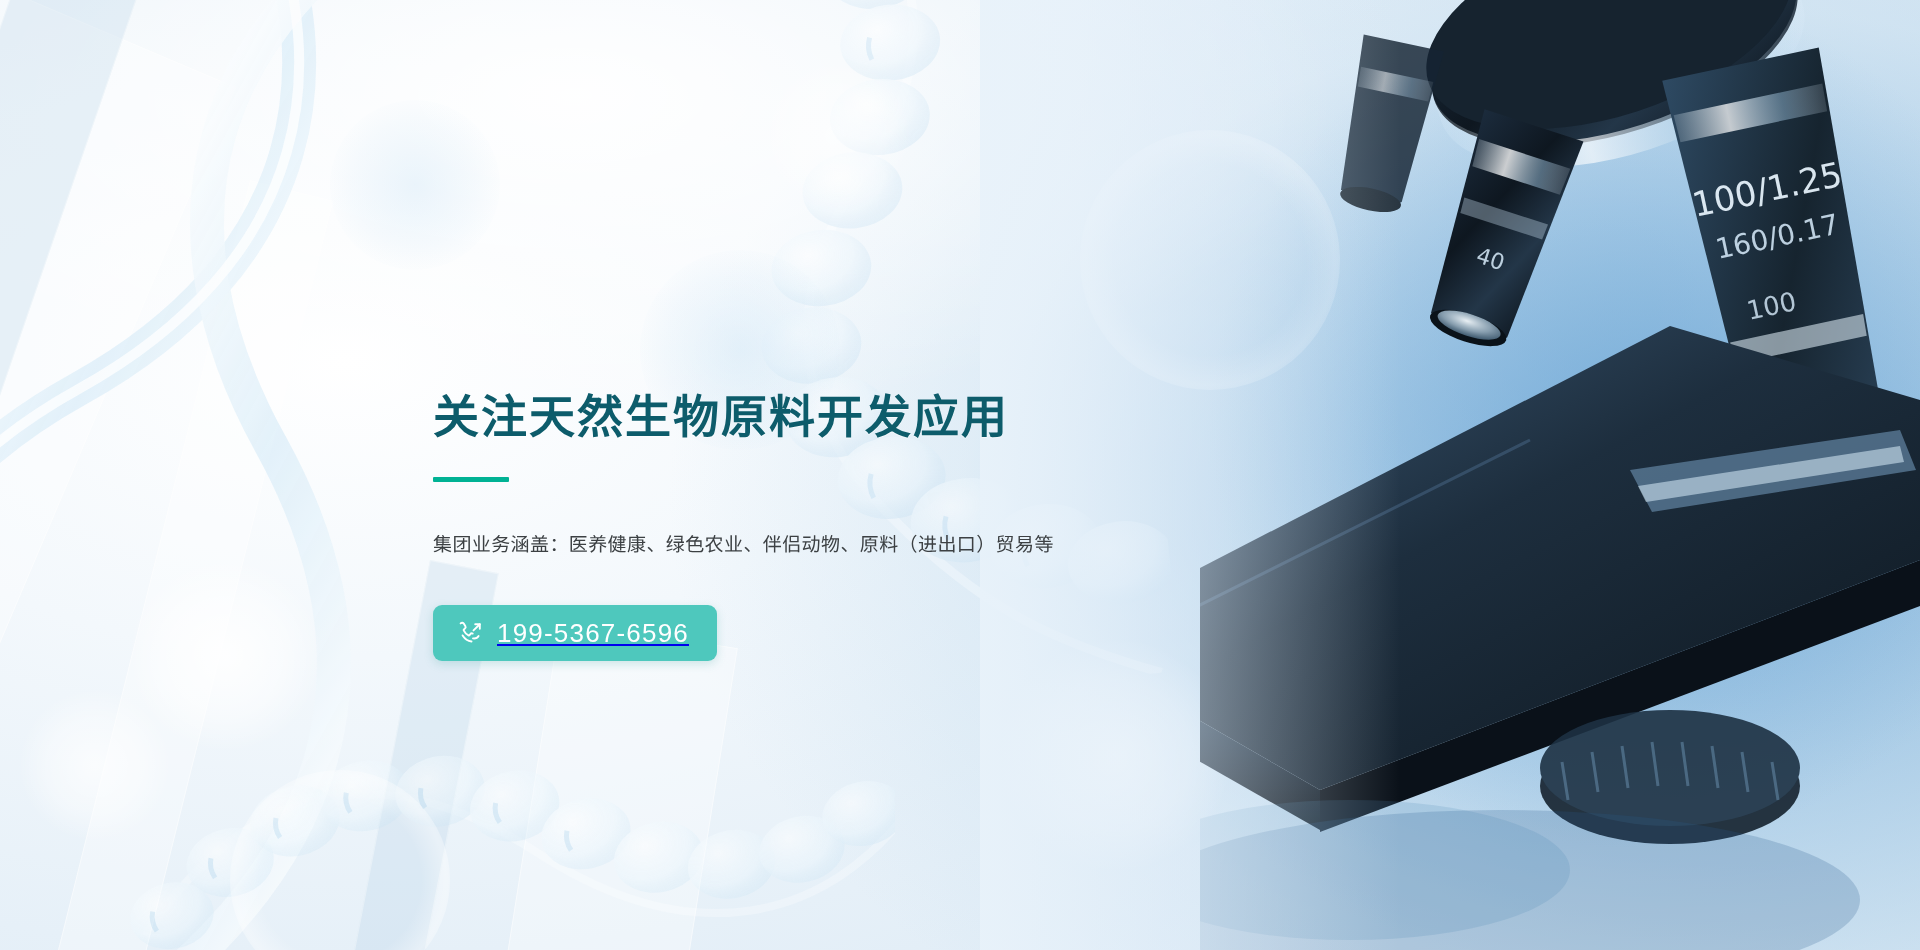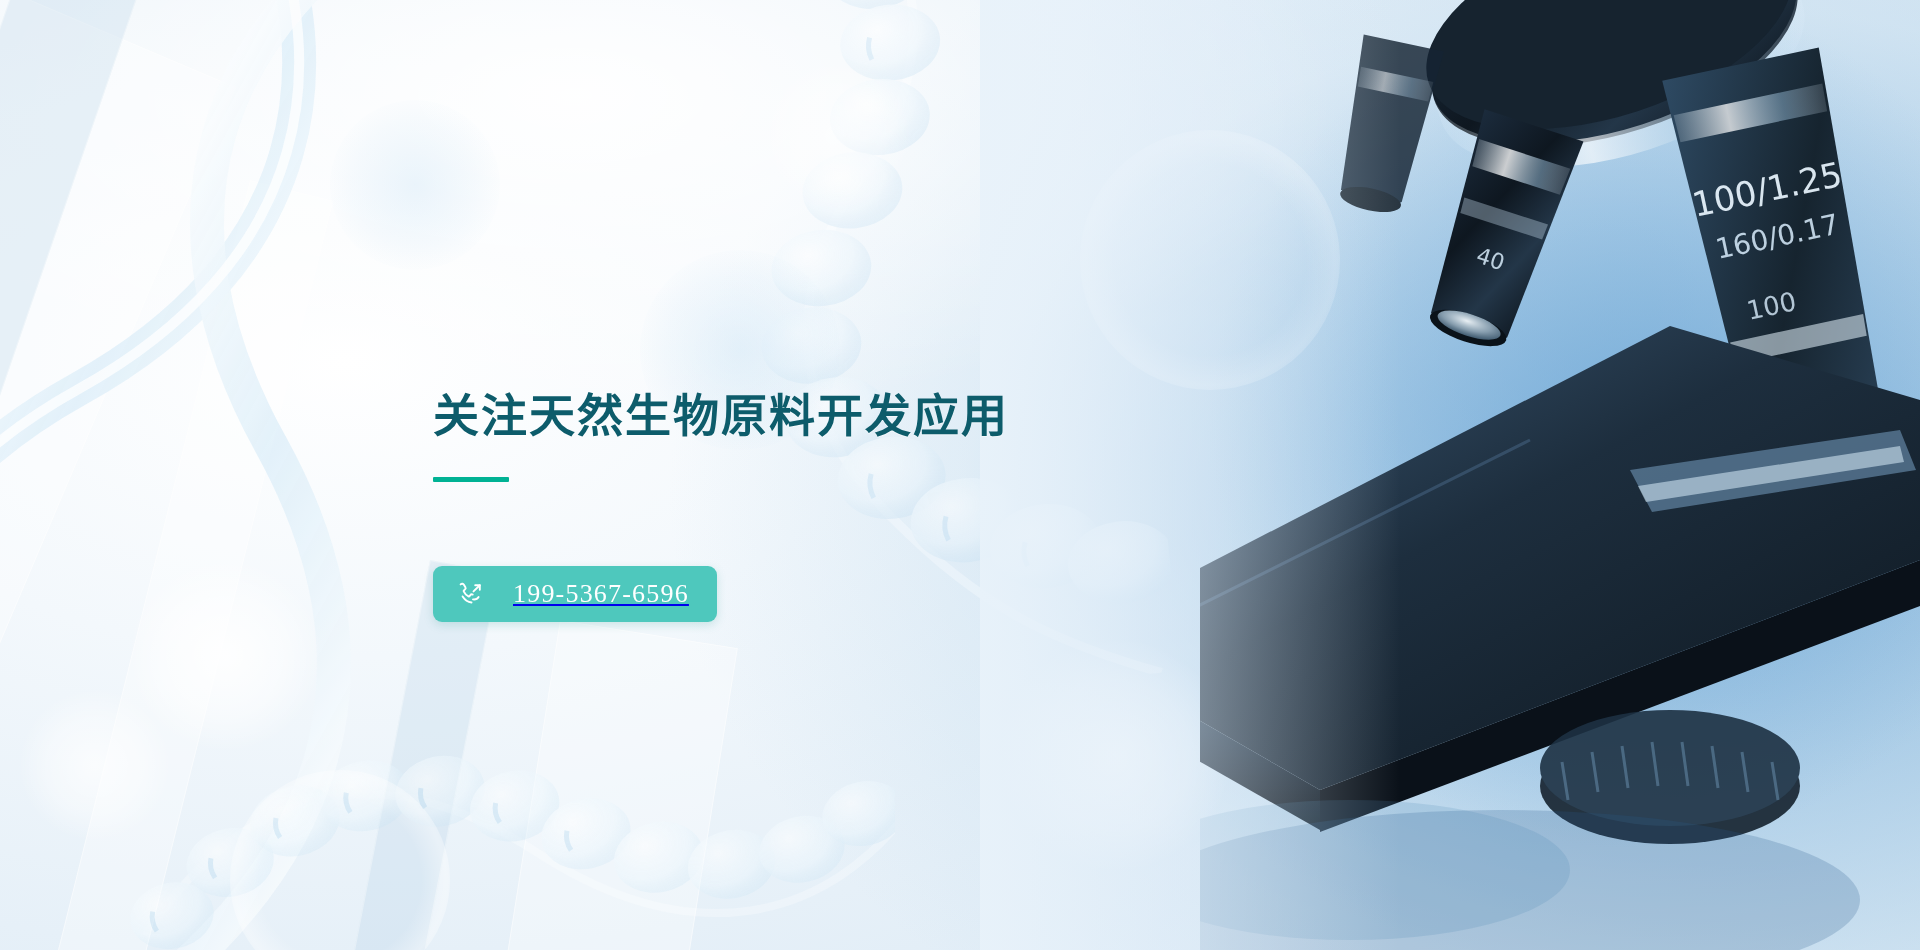--- a/index.html
+++ b/index.html
@@ -49,38 +49,38 @@
   
   .shard { position:absolute; background:rgba(255,255,255,.34); border:1px solid rgba(255,255,255,.46); }
   .shard.dim { background:rgba(186,212,232,.30); border-color:rgba(255,255,255,.34); }
 
   
   .scope { position:absolute; right:0; top:0; width:720px; height:950px; }
   .scope svg { display:block; width:100%; height:100%; }
 
   
   .content {
-    position:absolute; left:433px; top:390px; width:820px; z-index:40;font-family:Liberation Serif, serif;
+    position:absolute; left:433px; top:390px; width:820px; z-index:40;
   }
   .headline {
     font-size:46px; font-weight:700; letter-spacing:2px;
     color:#0d5c6b; line-height:1.18; white-space:nowrap;
     text-shadow:0 1px 0 rgba(255,255,255,.55);
   }
   .rule {
     width:76px; height:5px; background:#00b294; margin-top:33px; border-radius:1px;
   }
   .para {
     margin-top:44px; font-size:19px; line-height:2.05; color:#3c4043;
     letter-spacing:.4px;
   }
   .para .line { display:block; white-space:nowrap; }
 
   .cta {
-    display:inline-flex; align-items:center; gap:29px;
+    display:inline-flex; align-items:center; gap:13px;
     margin-top:40px; padding:14px 28px 14px 23px;
     background:#4ec8bd; border-radius:9px; border:none; cursor:pointer;
     box-shadow:0 3px 10px rgba(60,160,155,.22);
   }
   .cta-icon { width:28px; height:28px; flex:0 0 28px; }
   .cta-icon svg { display:block; }
   .cta-num {
     font-size:26px; font-weight:400; color:#ffffff; letter-spacing:1.2px;
     line-height:1; white-space:nowrap;
   }
@@ -327,20 +327,21 @@
   <div style="position:absolute; left:980px; top:0; width:420px; height:950px;
               background:linear-gradient(90deg, rgba(232,242,250,.92) 0%, rgba(226,238,249,.55) 45%, rgba(214,232,246,0) 100%);"></div>
 
   <div class="content">
 
     <h1 class="headline">关注天然生物原料开发应用</h1>
 
     <div class="rule"></div>
 
     <div class="para">
+      <span class="line">集团业务涵盖：医养健康、绿色农业、伴侣动物、原料（进出口）贸易等</span>
     </div>
 
     <a class="cta" href="#">
       <span class="cta-icon">
         <svg viewBox="0 0 28 28" xmlns="http://www.w3.org/2000/svg" fill="none" stroke="#ffffff" stroke-width="1.9" stroke-linecap="round" stroke-linejoin="round">
           <path d="M4.6 4.4 c1.2 -1.1 2.6 -0.8 3.3 0.4 l1.5 2.5 c0.5 0.9 0.3 1.7 -0.5 2.3 l-1 0.8
                    c-0.3 0.3 -0.4 0.6 -0.2 1 0.9 2 2.7 3.9 4.8 4.9 0.4 0.2 0.8 0.1 1 -0.2 l0.8 -1
                    c0.6 -0.8 1.5 -1 2.4 -0.5"></path>
           <path d="M6.6 16.4 c2.1 3.2 5.4 5.6 8.9 6.1"></path>
           <path d="M17 19.4 c2.6 0.3 4.6 -0.6 5.6 -2.4"></path>

